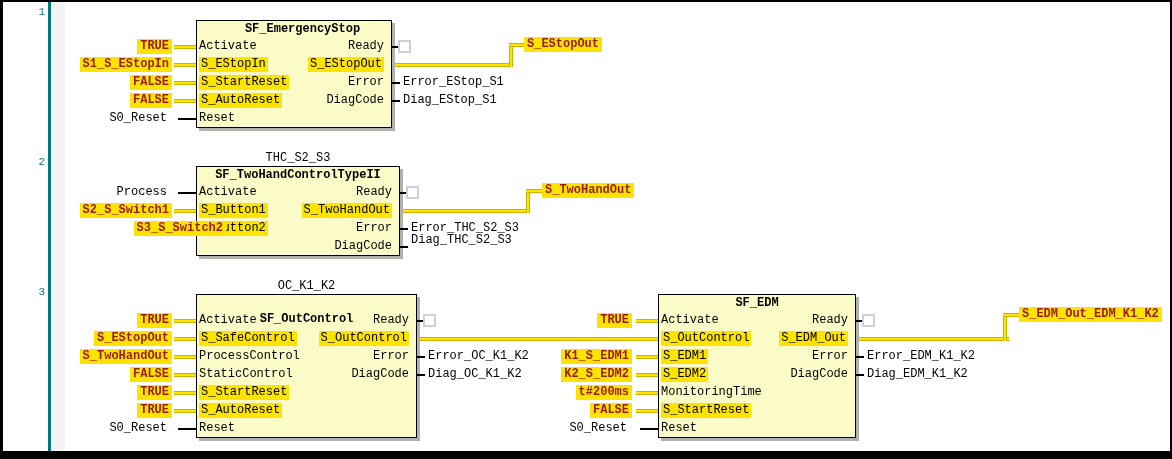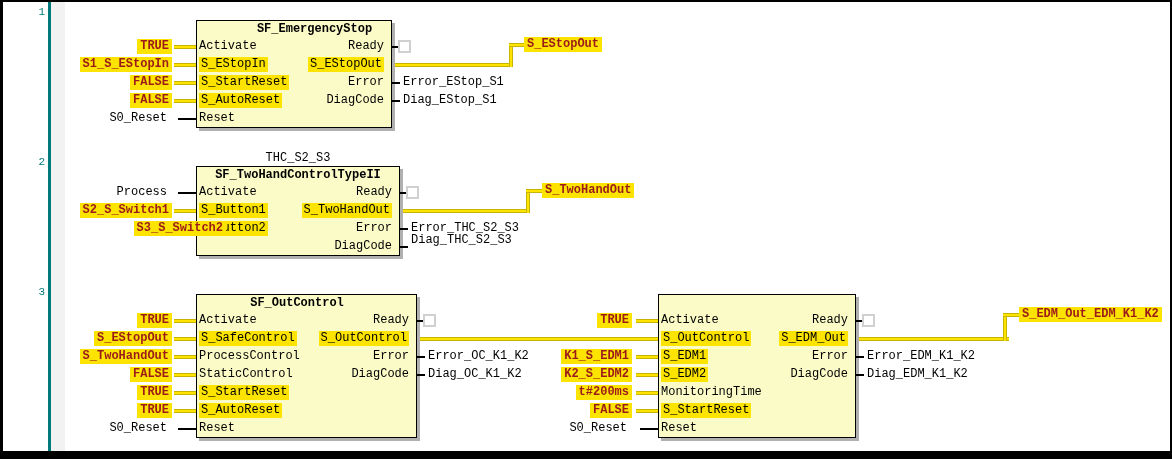--- a/index.html
+++ b/index.html
@@ -71,21 +71,21 @@
   <div class="wh" style="left:633px;top:371px;width:23px"></div>
   <div class="wh" style="left:633px;top:389px;width:23px"></div>
   <div class="wh" style="left:633px;top:407px;width:23px"></div>
   <div class="wk" style="left:637px;top:426px;width:18px"></div>
 
   <div class="wh" style="left:853px;top:335px;width:153px"></div>
   <div class="wv" style="left:1000px;top:311px;height:28px"></div>
   <div class="wh" style="left:1000px;top:311px;width:16px"></div>
 
   <div class="blk" style="left:193px;top:18px;width:196px;height:108px"></div>
-  <div class="bhdr" style="left:195px;top:18px;width:233px">SF_EmergencyStop</div>
+  <div class="bhdr" style="left:183px;top:18px;width:233px">SF_EmergencyStop</div>
 
   <div class="pin" style="left:196px;top:37px">Activate</div>
   <div class="pin hl" style="left:196px;top:55px">S_EStopIn</div>
   <div class="pin hl" style="left:196px;top:73px">S_StartReset</div>
   <div class="pin hl" style="left:196px;top:91px">S_AutoReset</div>
   <div class="pin" style="left:196px;top:109px">Reset</div>
 
   <div class="pin" style="right:786px;top:37px">Ready</div>
   <div class="pin hl" style="right:786px;top:55px">S_EStopOut</div>
   <div class="pin" style="right:786px;top:73px">Error</div>
@@ -123,22 +123,23 @@
   <div class="op hl" style="right:944px;top:219px">S3_S_Switch2</div>
 
   <div class="stub" style="left:397px;top:190px;width:6px"></div>
   <div class="rbox" style="left:403px;top:184px"></div>
   <div class="vlabel" style="left:539px;top:181px">S_TwoHandOut</div>
   <div class="stub" style="left:397px;top:226px;width:8px"></div>
   <div class="vout" style="left:408px;top:219px">Error_THC_S2_S3</div>
   <div class="stub" style="left:397px;top:244px;width:8px"></div>
   <div class="vout" style="left:408px;top:231px">Diag_THC_S2_S3</div>
 
+  <div class="btitle" style="left:193px;top:277px;width:221px">OC_K1_K2</div>
   <div class="blk" style="left:193px;top:292px;width:221px;height:144px"></div>
-  <div class="bhdr" style="left:193px;top:292px;width:202px">SF_OutControl</div>
+  <div class="bhdr" style="left:193px;top:308px;width:221px">SF_OutControl</div>
 
   <div class="pin" style="left:196px;top:311px">Activate</div>
   <div class="pin hl" style="left:196px;top:329px">S_SafeControl</div>
   <div class="pin" style="left:196px;top:347px">ProcessControl</div>
   <div class="pin" style="left:196px;top:365px">StaticControl</div>
   <div class="pin hl" style="left:196px;top:383px">S_StartReset</div>
   <div class="pin hl" style="left:196px;top:401px">S_AutoReset</div>
   <div class="pin" style="left:196px;top:419px">Reset</div>
 
   <div class="pin" style="right:761px;top:311px">Ready</div>
@@ -155,20 +156,21 @@
   <div class="op" style="right:1000px;top:419px">S0_Reset</div>
 
   <div class="stub" style="left:414px;top:318px;width:6px"></div>
   <div class="rbox" style="left:420px;top:312px"></div>
   <div class="stub" style="left:414px;top:354px;width:8px"></div>
   <div class="vout" style="left:425px;top:347px">Error_OC_K1_K2</div>
   <div class="stub" style="left:414px;top:372px;width:8px"></div>
   <div class="vout" style="left:425px;top:365px">Diag_OC_K1_K2</div>
 
   <div class="blk" style="left:655px;top:292px;width:198px;height:144px"></div>
+  <div class="bhdr" style="left:655px;top:292px;width:198px">SF_EDM</div>
 
   <div class="pin" style="left:658px;top:311px">Activate</div>
   <div class="pin hl" style="left:658px;top:329px">S_OutControl</div>
   <div class="pin hl" style="left:658px;top:347px">S_EDM1</div>
   <div class="pin hl" style="left:658px;top:365px">S_EDM2</div>
   <div class="pin" style="left:658px;top:383px">MonitoringTime</div>
   <div class="pin hl" style="left:658px;top:401px">S_StartReset</div>
   <div class="pin" style="left:658px;top:419px">Reset</div>
 
   <div class="pin" style="right:322px;top:311px">Ready</div>

